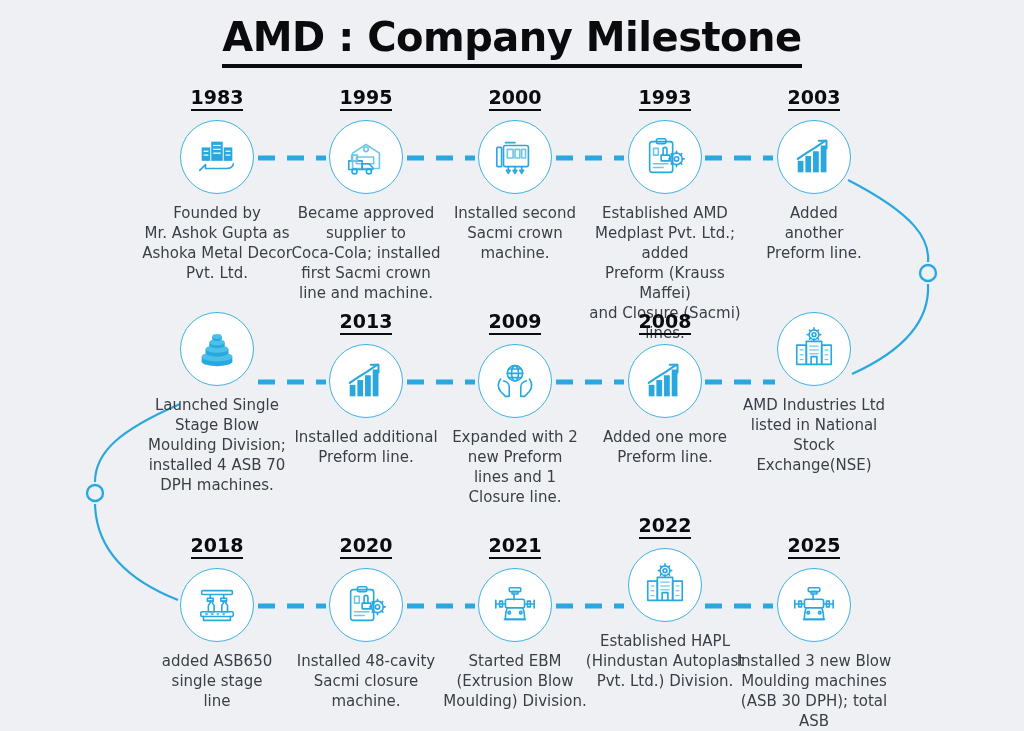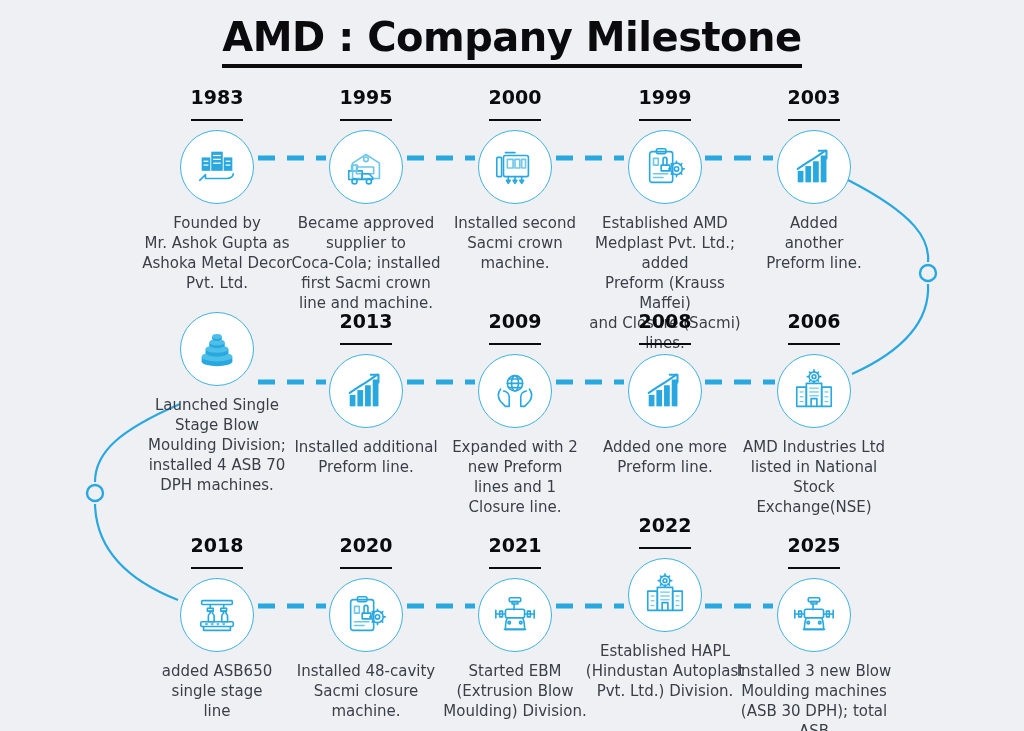--- a/index.html
+++ b/index.html
@@ -53,21 +53,21 @@
     text-align: center;
   }
   .year {
     font-size: 19px;
     font-weight: 700;
     color: #0b0b0d;
     line-height: 1;
     margin: 0 auto 9px auto;
     display: inline-block;
     border-bottom: 2.5px solid #0b0b0d;
-    padding-bottom: 12px;
+    padding-bottom: 2px;
   }
   .bubble {
     width: 74px;
     height: 74px;
     margin: 0 auto;
     border-radius: 50%;
     background: #ffffff;
     border: 1.6px solid #3fb2e0;
     box-sizing: border-box;
     display: flex;
@@ -186,21 +186,21 @@
         <path d="M15 38 h4 l-2 3 z M22 38 h4 l-2 3 z M29 38 h4 l-2 3 z" stroke="#29a8e0" fill="none" stroke-width="1.7" stroke-linecap="round" stroke-linejoin="round"></path>
         <path d="M14 9 h10" stroke="#29a8e0" fill="none" stroke-width="1.7" stroke-linecap="round" stroke-linejoin="round"></path>
       </svg>
           </span>
         </div>
         <div class="desc">Installed second
 Sacmi crown
 machine.</div>
       </div>
       <div class="node" style="left: 585px; top: 88px;">
-        <div><span class="year">1999</span></div>
+        <div><span class="year">1993</span></div>
         <div class="bubble">
           <span>
       <svg width="46" height="46" viewBox="0 0 48 48">
         <rect x="8" y="8" width="24" height="32" rx="2.5" stroke="#29a8e0" fill="none" stroke-width="1.7" stroke-linecap="round" stroke-linejoin="round"></rect>
         <rect x="15" y="5" width="10" height="5" rx="1.6" stroke="#29a8e0" fill="none" stroke-width="1.7" stroke-linecap="round" stroke-linejoin="round"></rect>
         <rect x="12" y="15" width="5" height="7" stroke="#6fc7e8" fill="none" stroke-width="1.7" stroke-linecap="round" stroke-linejoin="round"></rect>
         <path d="M22 22 v-6 a2 2 0 0 1 4 0 v6" stroke="#29a8e0" fill="none" stroke-width="1.7" stroke-linecap="round" stroke-linejoin="round"></path>
         <path d="M20 22 h9 v6 h-9 z" stroke="#29a8e0" fill="none" stroke-width="1.7" stroke-linecap="round" stroke-linejoin="round"></path>
         <line x1="12" y1="31" x2="27" y2="31" stroke="#6fc7e8" fill="none" stroke-width="1.7" stroke-linecap="round" stroke-linejoin="round"></line>
         <line x1="12" y1="35" x2="22" y2="35" stroke="#6fc7e8" fill="none" stroke-width="1.7" stroke-linecap="round" stroke-linejoin="round"></line>
@@ -306,21 +306,20 @@
         <rect x="31" y="12" width="6" height="28" fill="#29a8e0"></rect>
         <path d="M7 26 L16 20 L24 15 L36 7" stroke="#29a8e0" stroke-width="2.2" fill="none" stroke-linecap="round"></path>
         <path d="M29 7 h8 v8" stroke="#29a8e0" stroke-width="2.2" fill="none" stroke-linecap="round" stroke-linejoin="round"></path>
       </svg>
           </span>
         </div>
         <div class="desc">Added one more
 Preform line.</div>
       </div>
       <div class="node" style="left: 734px; top: 312px;">
-        <div><span class="year">2006</span></div>
         <div class="bubble">
           <span>
       <svg width="46" height="46" viewBox="0 0 48 48">
         <path d="M6 20 h10 v20 H6 z" stroke="#29a8e0" fill="none" stroke-width="1.7" stroke-linecap="round" stroke-linejoin="round"></path>
         <path d="M32 20 h10 v20 H32 z" stroke="#29a8e0" fill="none" stroke-width="1.7" stroke-linecap="round" stroke-linejoin="round"></path>
         <path d="M16 16 h16 v24 H16 z" stroke="#29a8e0" fill="none" stroke-width="1.7" stroke-linecap="round" stroke-linejoin="round"></path>
         <path d="M21 40 v-8 h6 v8" stroke="#29a8e0" fill="none" stroke-width="1.7" stroke-linecap="round" stroke-linejoin="round"></path>
         <g stroke="#6fc7e8" stroke-width="1.3">
           <line x1="9" y1="25" x2="13" y2="25"></line>
                 <line x1="9" y1="30" x2="13" y2="30"></line>

